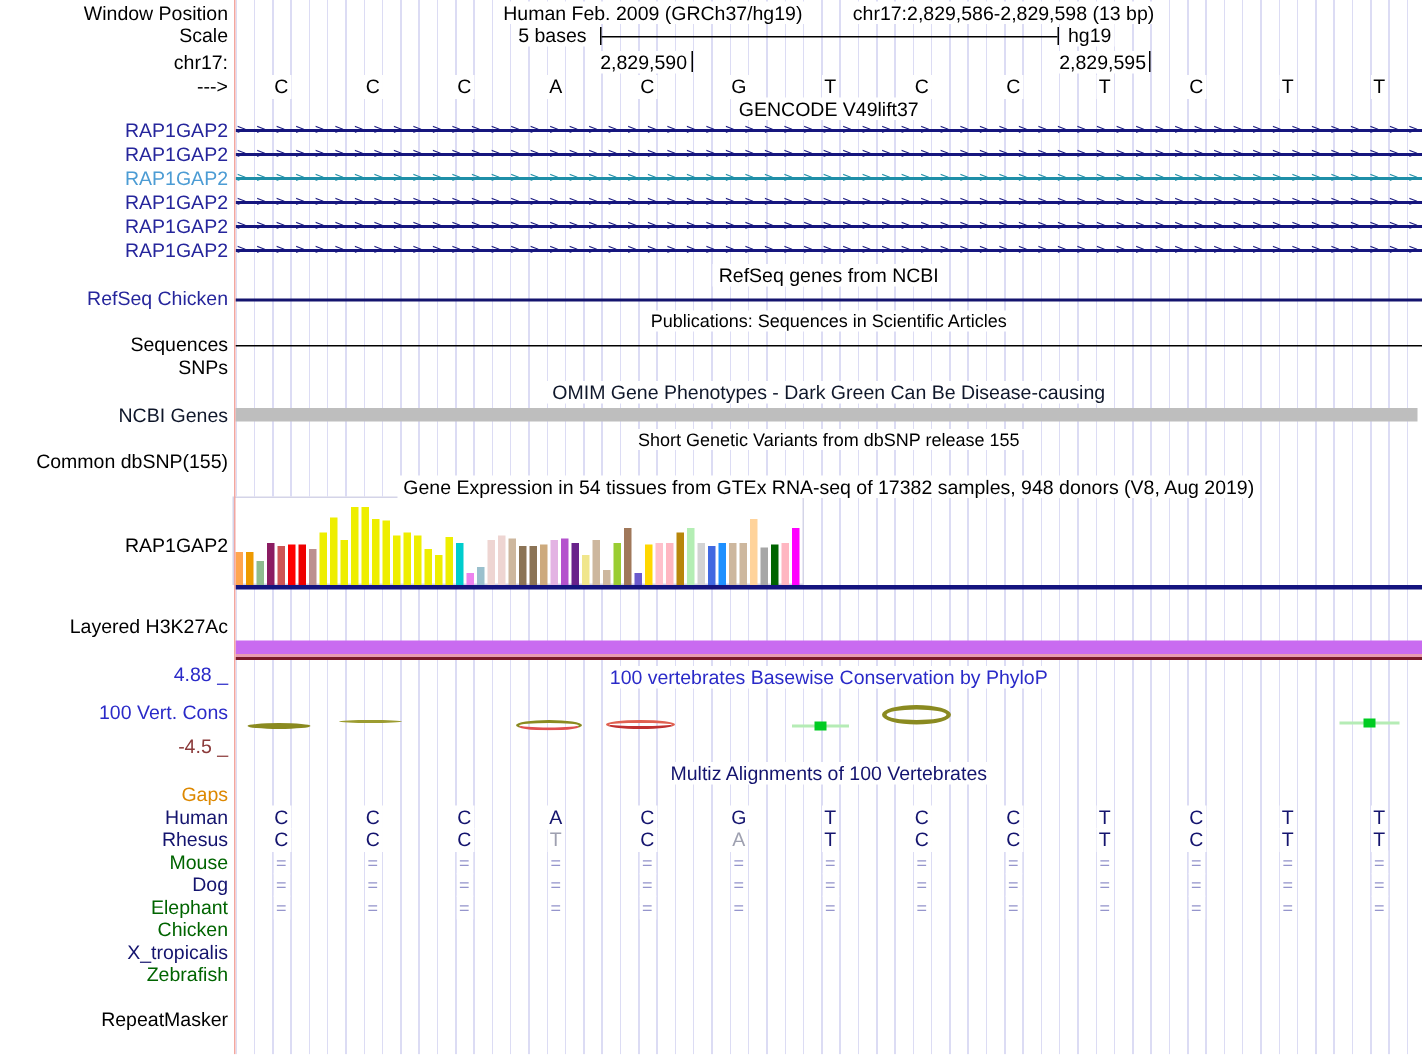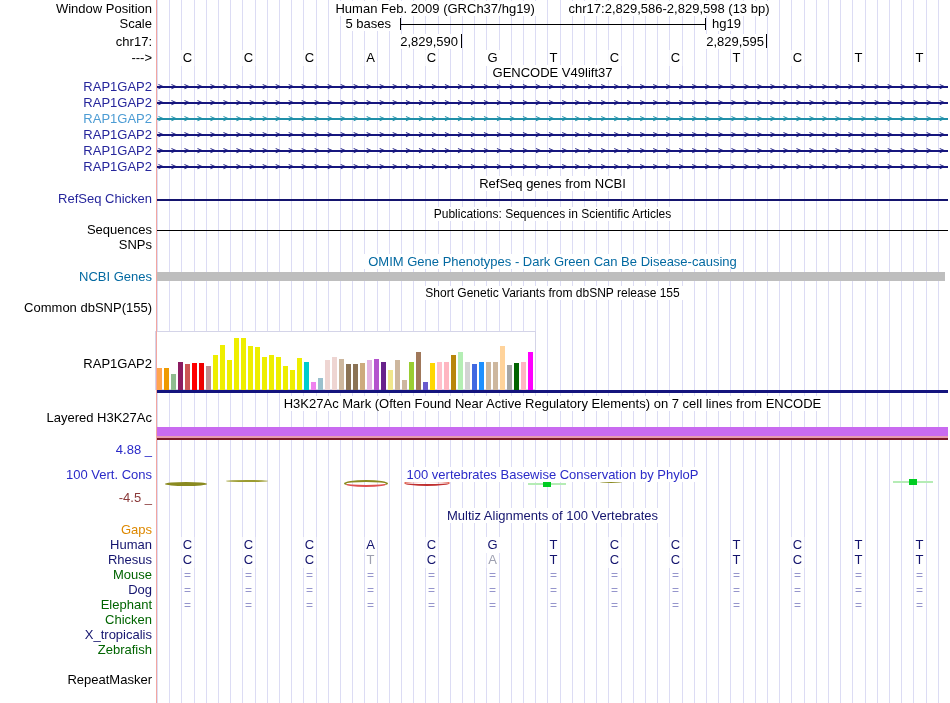--- a/index.html
+++ b/index.html
@@ -10,21 +10,21 @@
   
   .gridlines{position:absolute;left:157px;top:0;width:792px;height:703px;z-index:0;
     background:repeating-linear-gradient(to right,#DCDCF4 0,#DCDCF4 1px,transparent 1px,transparent 12.2px);}
   .edge-line{position:absolute;left:156px;top:0;width:1px;height:703px;background:#F2A6A0;z-index:3;}
 
   .lbl{position:absolute;left:0;width:152px;text-align:right;height:16px;line-height:16px;white-space:nowrap;z-index:4;}
   .row{position:absolute;left:0;height:16px;line-height:16px;z-index:2;}
   .trackarea{position:absolute;left:157px;width:791px;text-align:center;z-index:4;height:16px;line-height:16px;}
   .title span{background:#fff;padding:0 4px;}
   .small{font-size:12px;}
-  .navy{color:#26269C;}  .dknavy{color:#14146E;}  .green{color:#0369a1;}
+  .navy{color:#26269C;}  .dknavy{color:#14146E;}  .green{color:#0f172a;}
   .blue{color:#2A2AC8;}  .dkred{color:#8B3A3A;}
 
   
   .scale-text{position:absolute;left:157px;width:236px;top:16px;text-align:right;z-index:4;}
   .scale-text span,.pos-num span,.hg19 span{background:#fff;padding:0 2px;}
   .scale-bar{position:absolute;left:400px;top:18px;width:304px;height:12px;z-index:4;
     border-left:1px solid #000;border-right:1px solid #000;}
   .scale-bar::before{content:"";position:absolute;left:0;right:0;top:6px;height:1px;background:#000;}
   .hg19{position:absolute;left:710px;top:16px;z-index:4;}
   .pos-num{position:absolute;top:34px;width:303px;text-align:right;z-index:4;}
@@ -167,20 +167,21 @@
   <div class="hline" style="top:230px;height:1px;background:#000"></div>
   <div class="lbl" style="top:237px">SNPs</div>
 
   <div class="trackarea title green" style="top:254px"><span>OMIM Gene Phenotypes - Dark Green Can Be Disease-causing</span></div>
   <div class="lbl green" style="top:269px">NCBI Genes</div>
   <div class="omim-bar"></div>
 
   <div class="trackarea title small" style="top:285px"><span>Short Genetic Variants from dbSNP release 155</span></div>
   <div class="lbl" style="top:300px">Common dbSNP(155)</div>
 
+  <div class="trackarea title" style="top:317px"><span>Gene Expression in 54 tissues from GTEx RNA-seq of 17382 samples, 948 donors (V8, Aug 2019)</span></div>
   <div class="lbl" style="top:356px">RAP1GAP2</div>
   <div class="gtex-box"></div>
   <div id="gtex-bars">
       <div class="bar" style="height: 22px; background: rgb(255, 165, 79);"></div>
       <div class="bar" style="height: 22px; background: rgb(238, 154, 0);"></div>
       <div class="bar" style="height: 16px; background: rgb(143, 188, 143);"></div>
       <div class="bar" style="height: 28px; background: rgb(139, 28, 98);"></div>
       <div class="bar" style="height: 26px; background: rgb(205, 85, 85);"></div>
       <div class="bar" style="height: 27px; background: rgb(255, 0, 0);"></div>
       <div class="bar" style="height: 27px; background: rgb(238, 0, 0);"></div>
@@ -227,28 +228,27 @@
       <div class="bar" style="height: 28px; background: rgb(205, 183, 158);"></div>
       <div class="bar" style="height: 28px; background: rgb(205, 183, 158);"></div>
       <div class="bar" style="height: 44px; background: rgb(255, 211, 155);"></div>
       <div class="bar" style="height: 25px; background: rgb(166, 166, 166);"></div>
       <div class="bar" style="height: 27px; background: rgb(0, 100, 0);"></div>
       <div class="bar" style="height: 28px; background: rgb(255, 182, 193);"></div>
       <div class="bar" style="height: 38px; background: rgb(255, 0, 255);"></div>
     </div>
   <div class="gtex-base"></div>
 
-  <div class="trackarea title" style="top:396px"><span>H3K27Ac Mark (Often Found Near Active Regulatory Elements) on 7 cell lines from ENCODE</span></div>
   <div class="lbl" style="top:410px">Layered H3K27Ac</div>
   <div class="h3k-violet"></div>
   <div class="h3k-pink"></div>
   <div class="h3k-maroon"></div>
 
   <div class="lbl blue" style="top:442px">4.88 _</div>
-  <div class="trackarea title blue" style="top:467px"><span>100 vertebrates Basewise Conservation by PhyloP</span></div>
+  <div class="trackarea title blue" style="top:444px"><span>100 vertebrates Basewise Conservation by PhyloP</span></div>
   <div class="lbl blue" style="top:467px">100 Vert. Cons</div>
   <div class="lbl dkred" style="top:490px">-4.5 _</div>
   <div id="phylop-marks">
       <div class="mark olive-dash" style="left: 165px; top: 482px; width: 42px;"></div>
       <div class="mark olive-thin" style="left: 226px; top: 480px; width: 42px;"></div>
       <div class="mark olive-red" style="left: 344px; top: 480px; width: 44px;"></div>
       <div class="mark red-arc" style="left: 404px; top: 480px; width: 46px;"></div>
       <div class="mark green-dash" style="left: 528px; top: 483px; width: 38px;"></div>
       <div class="mark olive-ring" style="left: 588px; top: 470px; width: 46px;"></div>
       <div class="mark green-dash" style="left: 893px; top: 481px; width: 40px;"></div>

